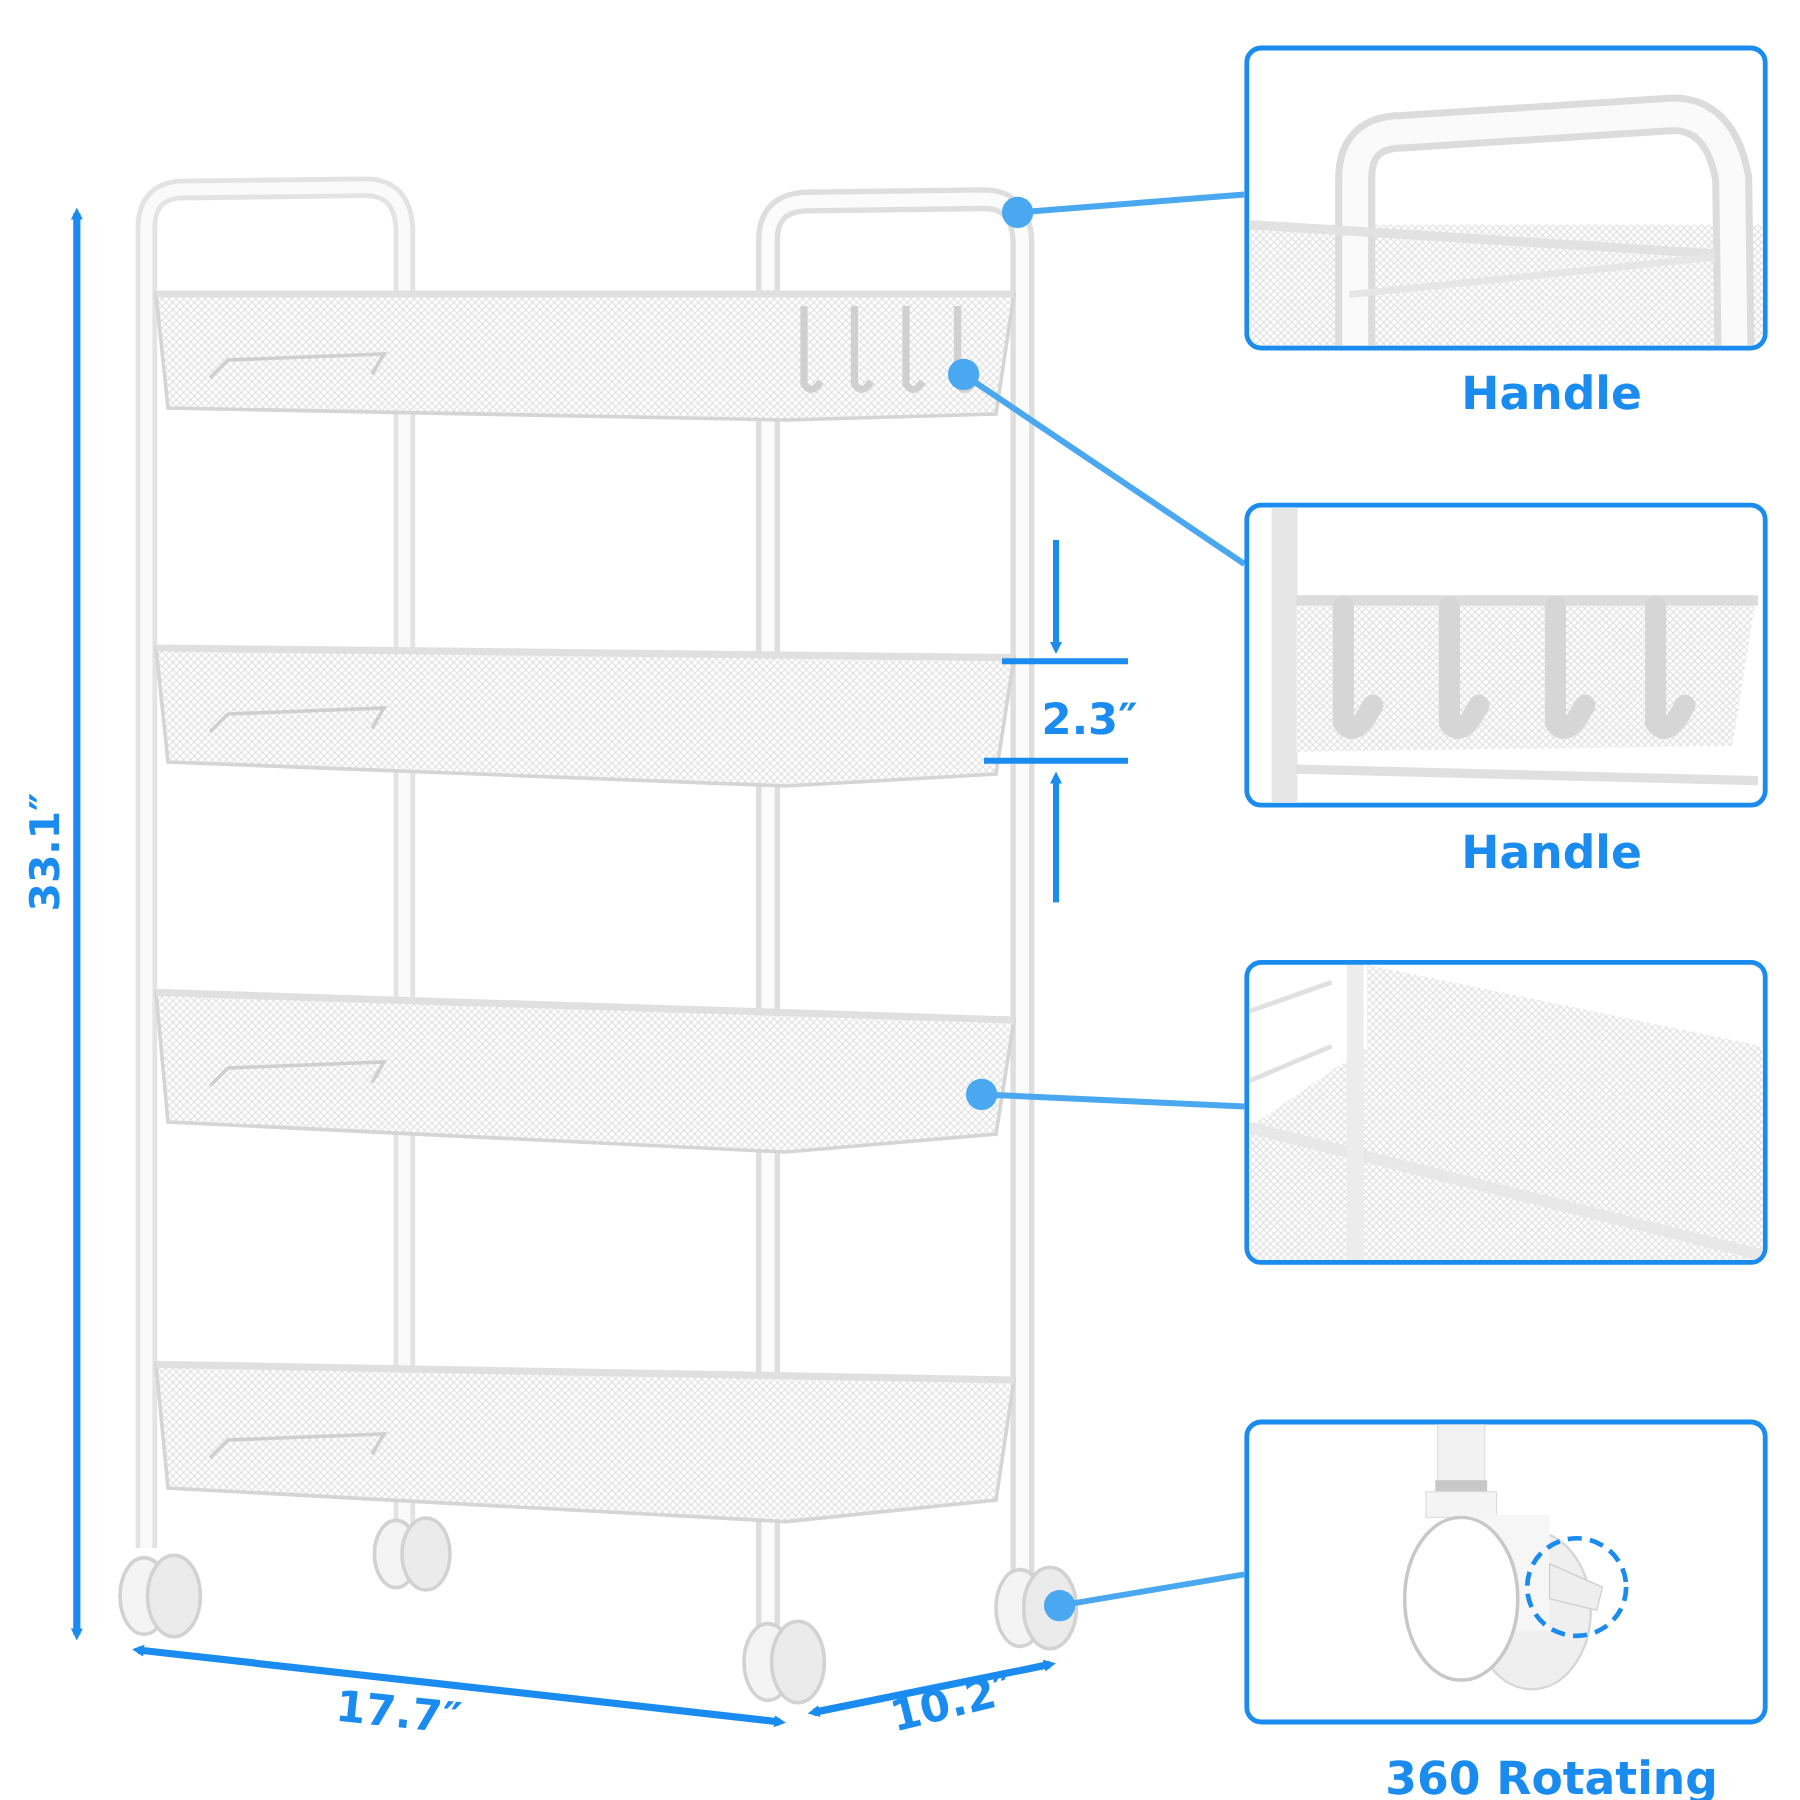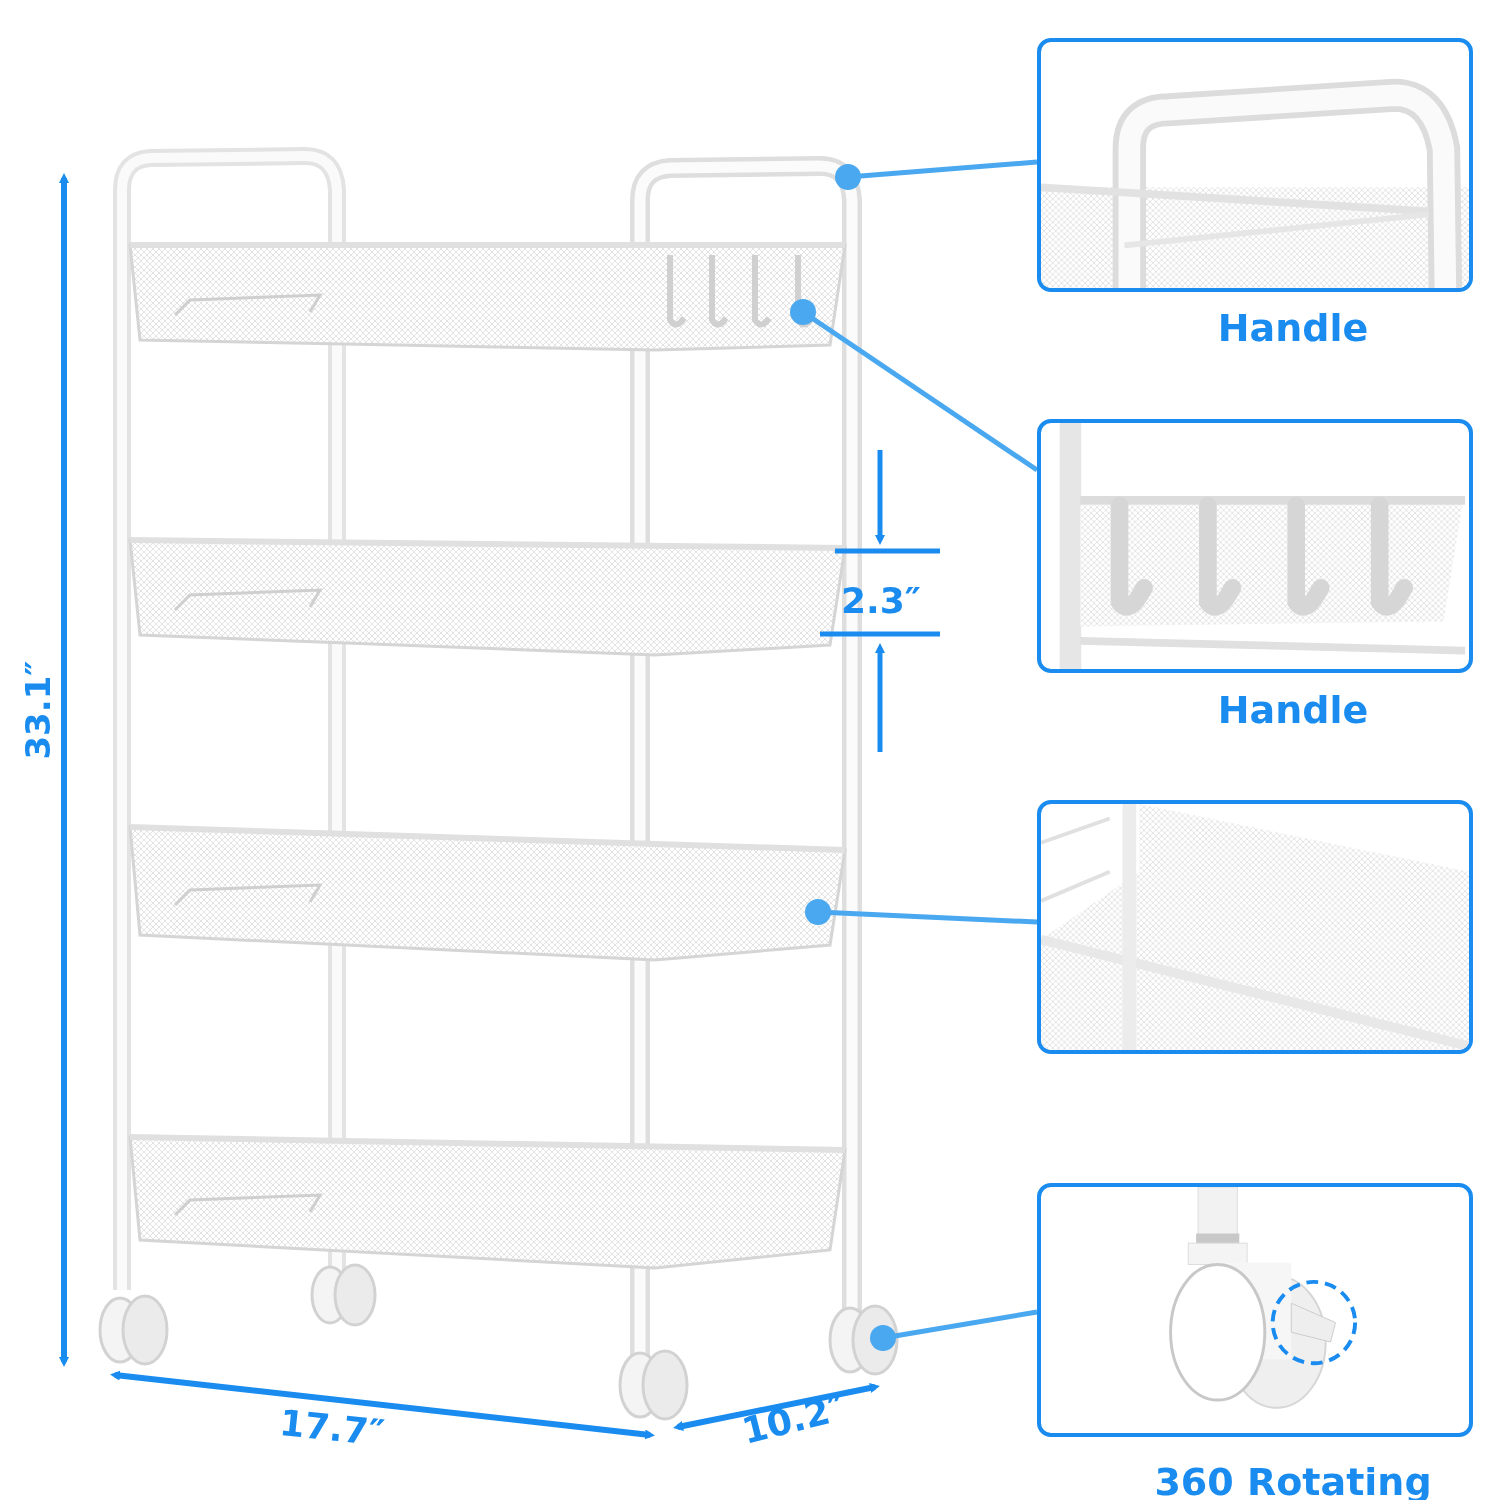--- a/index.html
+++ b/index.html
@@ -3,21 +3,21 @@
 <meta charset="utf-8">
 <style>
   html, body { margin: 0; padding: 0; background: #ffffff; }
   body { width: 1500px; height: 1500px; position: relative; overflow: hidden;
          font-family: "DejaVu Sans", "Liberation Sans", sans-serif; }
   .stage { position: absolute; left: 0; top: 0; width: 1500px; height: 1500px; }
   svg { position: absolute; left: 0; top: 0; }
   .dim-label { position: absolute; color: #1a8cf0; font-weight: bold;
                font-family: "DejaVu Sans", "Liberation Sans", sans-serif; white-space: nowrap; }
   .dim-height { left: 38px; top: 710px; font-size: 34px; transform: translate(-50%, -50%) rotate(-90deg); }
-  .dim-tier { left: 841px; top: 580px; font-size: 36px; }
+  .dim-tier { left: 868px; top: 580px; font-size: 36px; }
   .dim-width { left: 282px; top: 1402px; font-size: 36px; transform: rotate(6deg); transform-origin: left top; }
   .dim-depth { left: 738px; top: 1412px; font-size: 36px; transform: rotate(-14deg); transform-origin: left top; }
   .panel { position: absolute; left: 1037px; width: 436px; border: 4px solid #1a8cf0;
            border-radius: 14px; background: #ffffff; overflow: hidden; box-sizing: border-box; }
   .panel svg { position: absolute; left: 0; top: 0; width: 100%; height: 100%; }
   .panel-handle { top: 38px; height: 254px; }
   .panel-hooks { top: 419px; height: 254px; }
   .panel-mesh { top: 800px; height: 254px; }
   .panel-wheel { top: 1183px; height: 254px; }
   .caption { position: absolute; left: 1075px; width: 436px; text-align: center; color: #1a8cf0;

